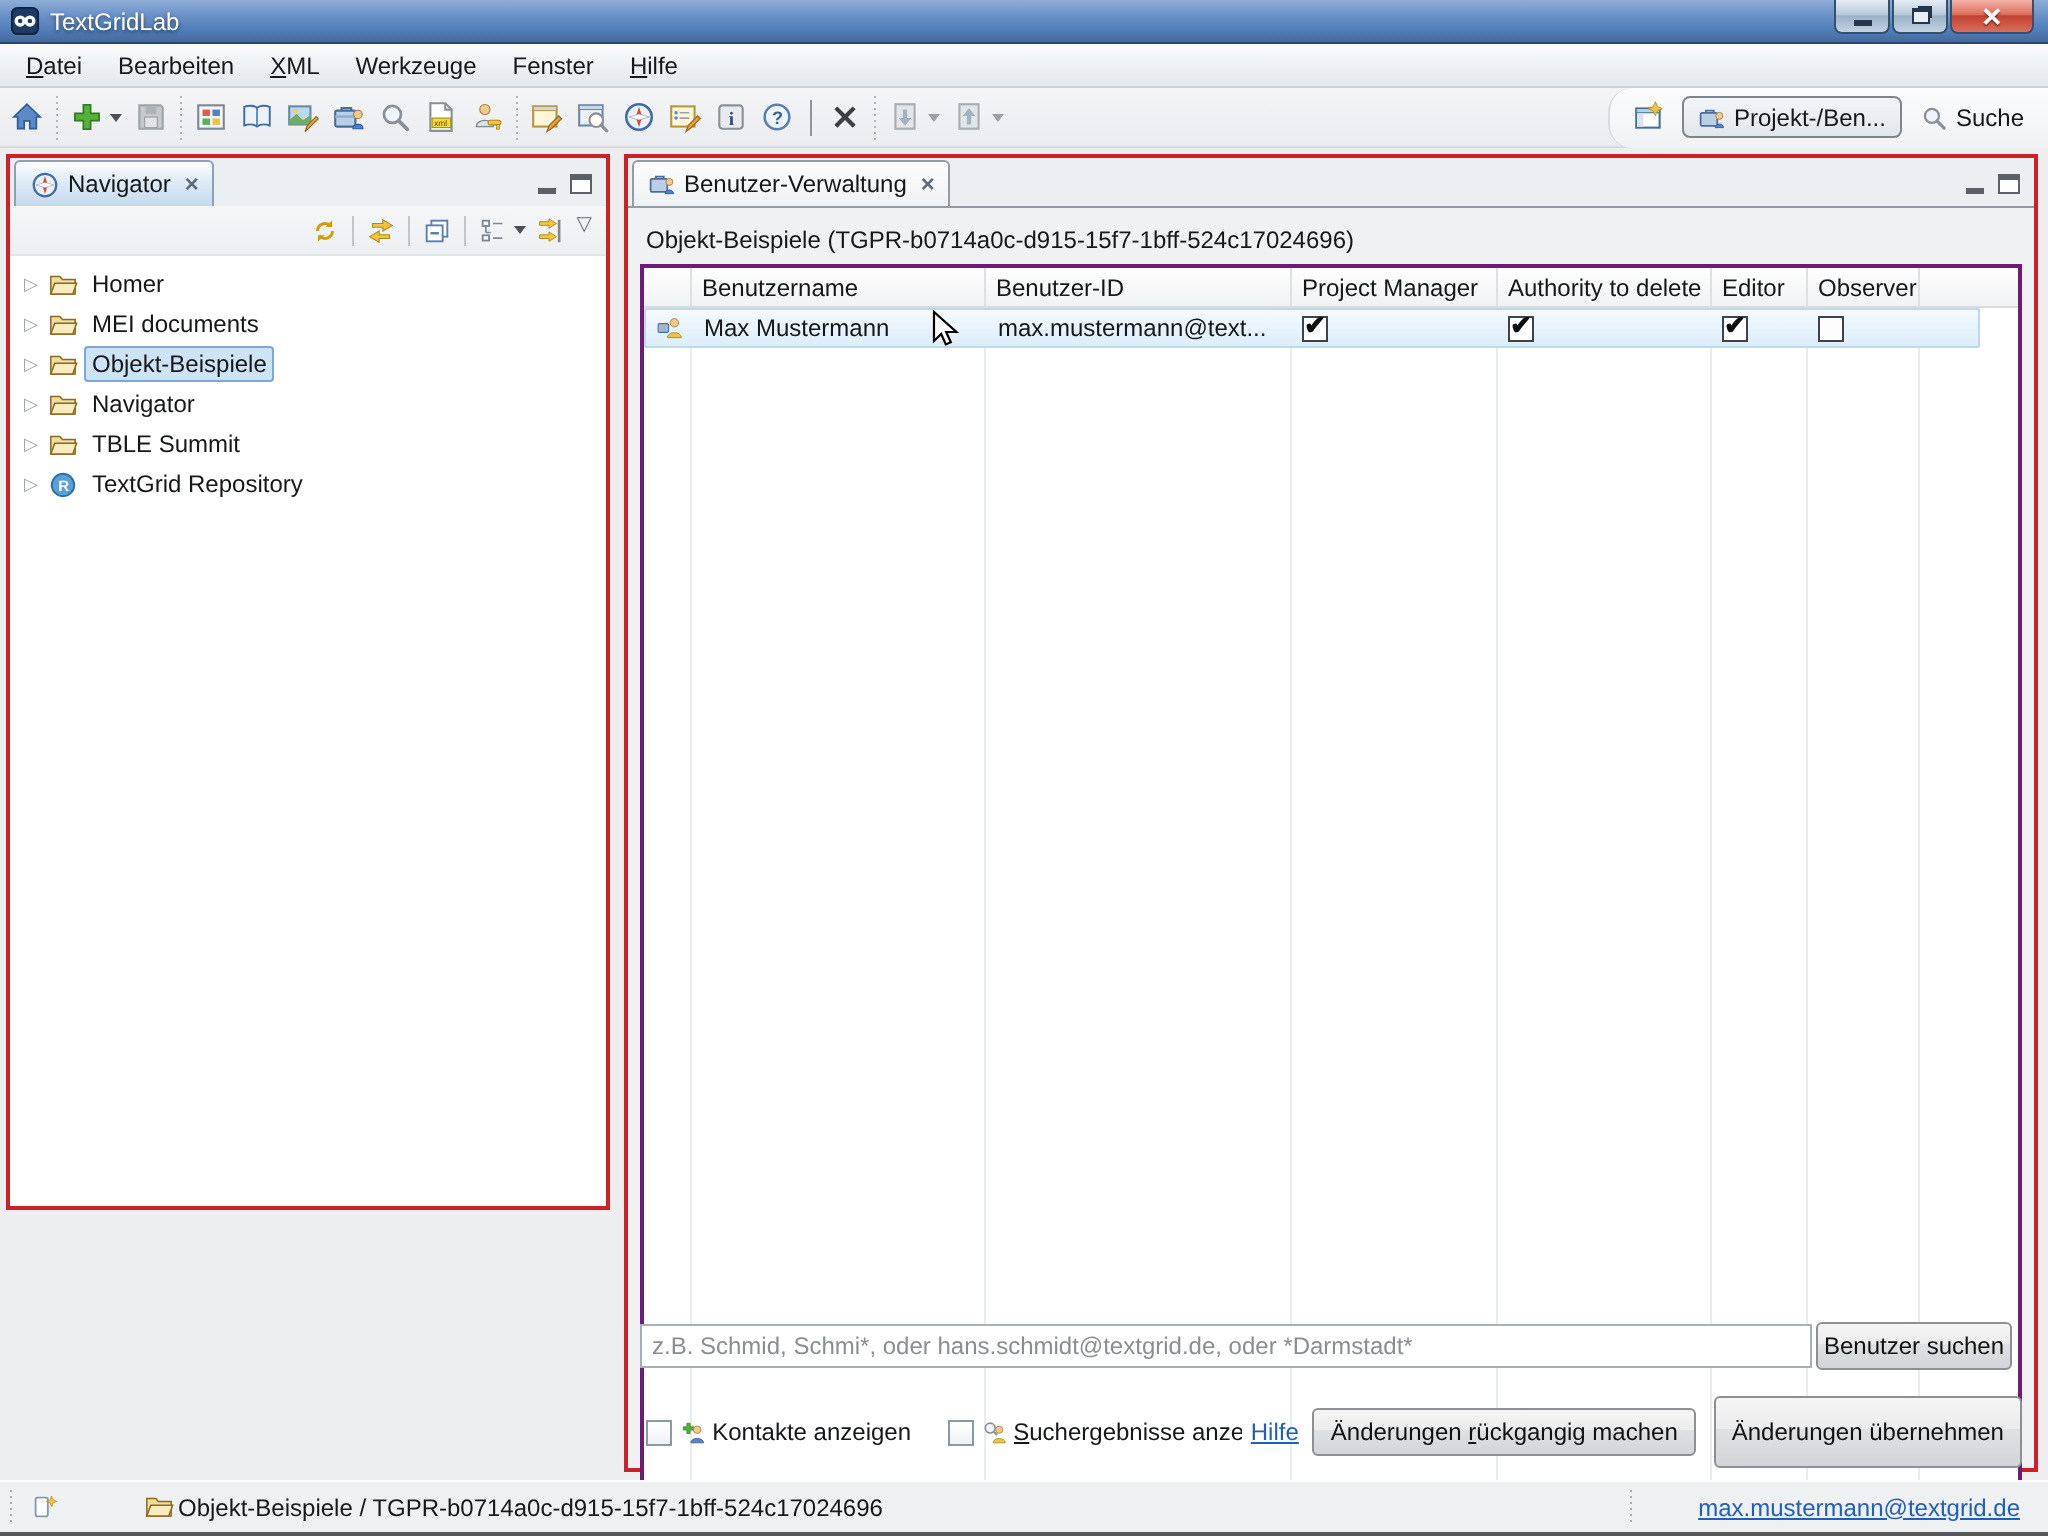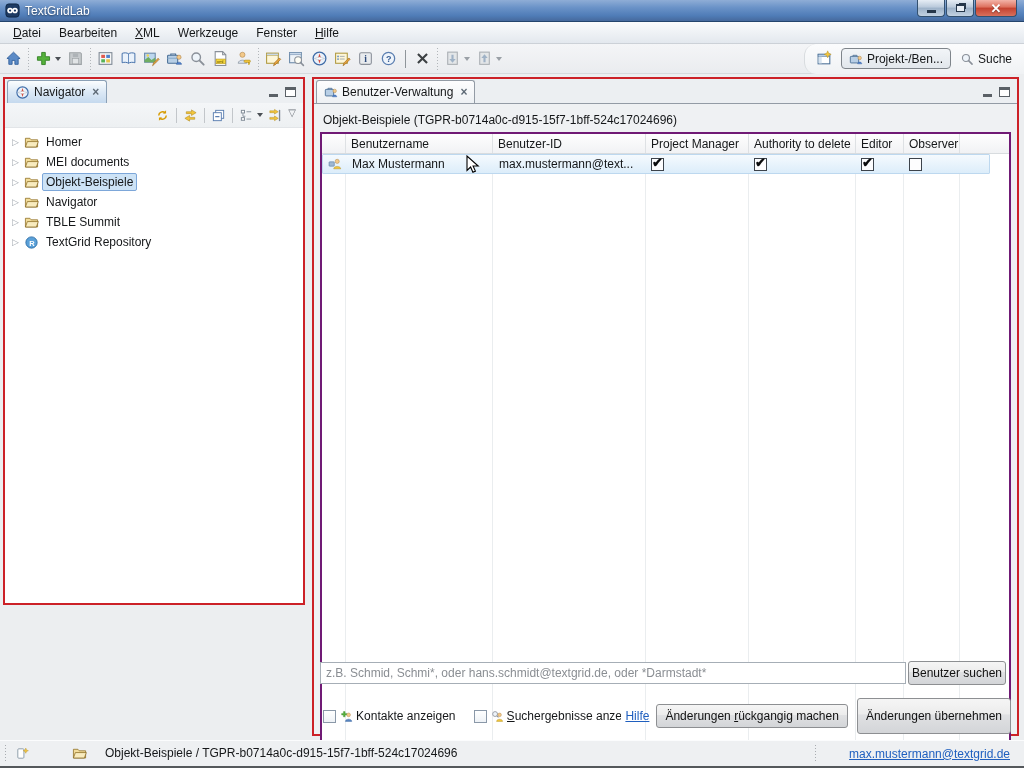--- a/index.html
+++ b/index.html
@@ -111,21 +111,21 @@
   .link{color:#1f5fbf;text-decoration:underline;white-space:nowrap}
   #btn-undo{height:24px;padding:0 8px;margin-left:7px}
   #btn-apply{height:36px;padding:0 8px;margin-left:9px}
 
   
   .statusbar{position:absolute;left:0;right:0;top:740px;height:26px;background:#eef0f2;
     border-top:1px solid #fbfcfd;display:flex;align-items:center}
   .dsep{width:5px;height:18px;margin:0 3px;
     background-image:repeating-linear-gradient(to bottom,#a8acb0 0 1px,transparent 1px 3px);
     background-size:1px 100%;background-repeat:no-repeat;background-position:center}
-  .status-sel{display:flex;gap:18px;margin-left:42px;white-space:nowrap}
+  .status-sel{display:flex;align-items:center;gap:2px;margin-left:42px;white-space:nowrap}
   .status-right{margin-left:auto;display:flex;align-items:center;margin-right:14px;gap:28px}
   .winbottom{position:absolute;left:0;right:0;bottom:0;height:2px;background:#54585b}
 
   #cursor{position:absolute;left:466px;top:155px;z-index:50}
 </style>
 </head>
 <body>
 
 <div id="app">
 

